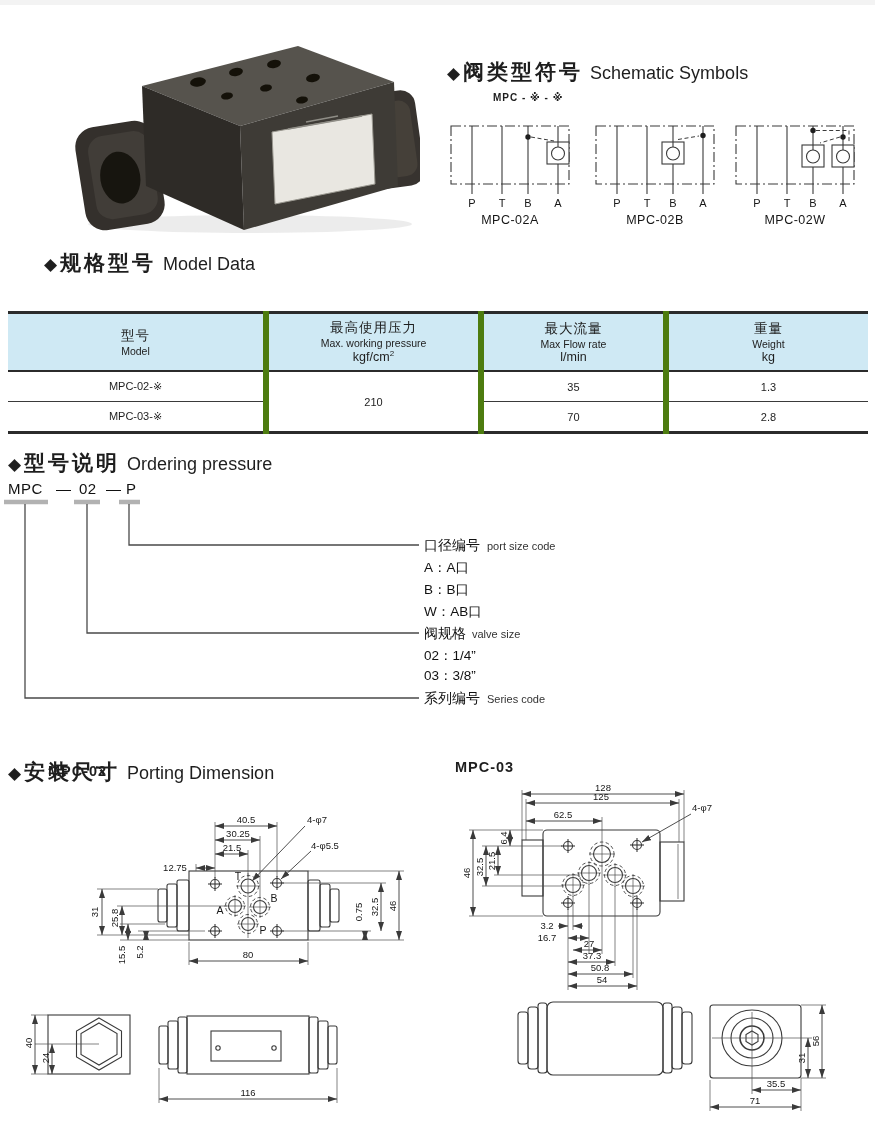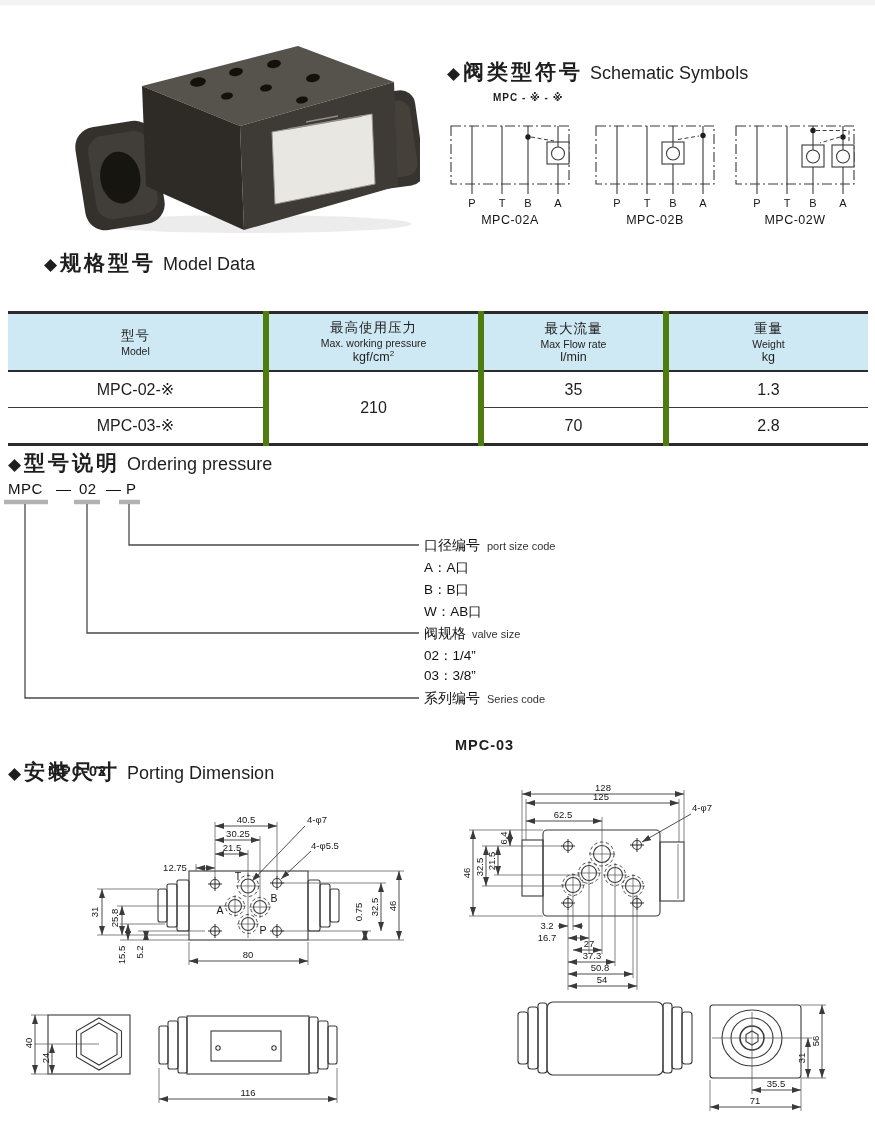--- a/index.html
+++ b/index.html
@@ -14,21 +14,21 @@
   .heading{white-space:nowrap;}
   .heading .diamond{font-size:17px;margin-right:3px;}
   .heading .cn{font-size:21px;font-weight:bold;letter-spacing:3px;}
   .heading .en{font-size:18px;font-weight:400;letter-spacing:0;margin-left:7px;}
   .subcode{font-size:10px;font-weight:600;letter-spacing:1px;margin-left:46px;}
   .drawlabel{font-size:14.5px;font-weight:600;letter-spacing:1px;text-align:center;}
   
   table.spec{border-collapse:collapse;width:860px;text-align:center;table-layout:fixed;}
   table.spec th{background:#cfe9f4;border-top:3px solid #2b2b2b;border-bottom:2px solid #2b2b2b;
     padding:5px 2px 6px 2px;font-weight:normal;vertical-align:middle;}
-  table.spec td{padding:8px 2px;font-size:16px;border-bottom:1px solid #3a3a3a;}
+  table.spec td{padding:8px 2px;font-size:11px;border-bottom:1px solid #3a3a3a;}
   table.spec tr.last td{border-bottom:3px solid #2b2b2b;}
   table.spec .vb{border-left:6px solid #4d7c0f;}
   .hcn{font-size:13.5px;letter-spacing:1px;}
   .hen{font-size:10.5px;color:#222;}
   .hunit{font-size:12.5px;}
   sup{font-size:8px;}
   
   svg text{font-family:"Liberation Sans","DejaVu Sans",sans-serif;}
   .ln{stroke:#3a3a3a;stroke-width:1.1;fill:none;}
   .lnf{stroke:#3a3a3a;stroke-width:1.1;fill:#ffffff;}
@@ -236,21 +236,21 @@
   <text class="oopt" x="424" y="204">03：3/8”</text>
   <text class="ocn" x="424" y="227">系列编号</text>
   <text class="oen" x="487" y="227">Series code</text>
 </svg>
 
 <div class="abs heading" style="left:8px;top:758px;">
   <span class="diamond">◆</span><span class="cn">安装尺寸</span><span class="en">Porting Dimension</span>
 </div>
 
 <div class="abs drawlabel" style="left:48px;top:763px;">MPC-02</div>
-<div class="abs drawlabel" style="left:455px;top:737px;">MPC-03</div>
+<div class="abs drawlabel" style="left:455px;top:759px;">MPC-03</div>
 
 <svg class="abs" style="left:5px;top:785px;" width="435" height="360" viewBox="0 0 435 360">
   <defs>
     <marker id="ar" markerWidth="10" markerHeight="8" refX="9" refY="3" orient="auto-start-reverse" markerUnits="userSpaceOnUse">
         <path d="M0,0 L9,3 L0,6 z" fill="#3a3a3a"></path>
       </marker>
   </defs>
 
   <g>
     <rect class="ln" x="184" y="86" width="119" height="69"></rect>

